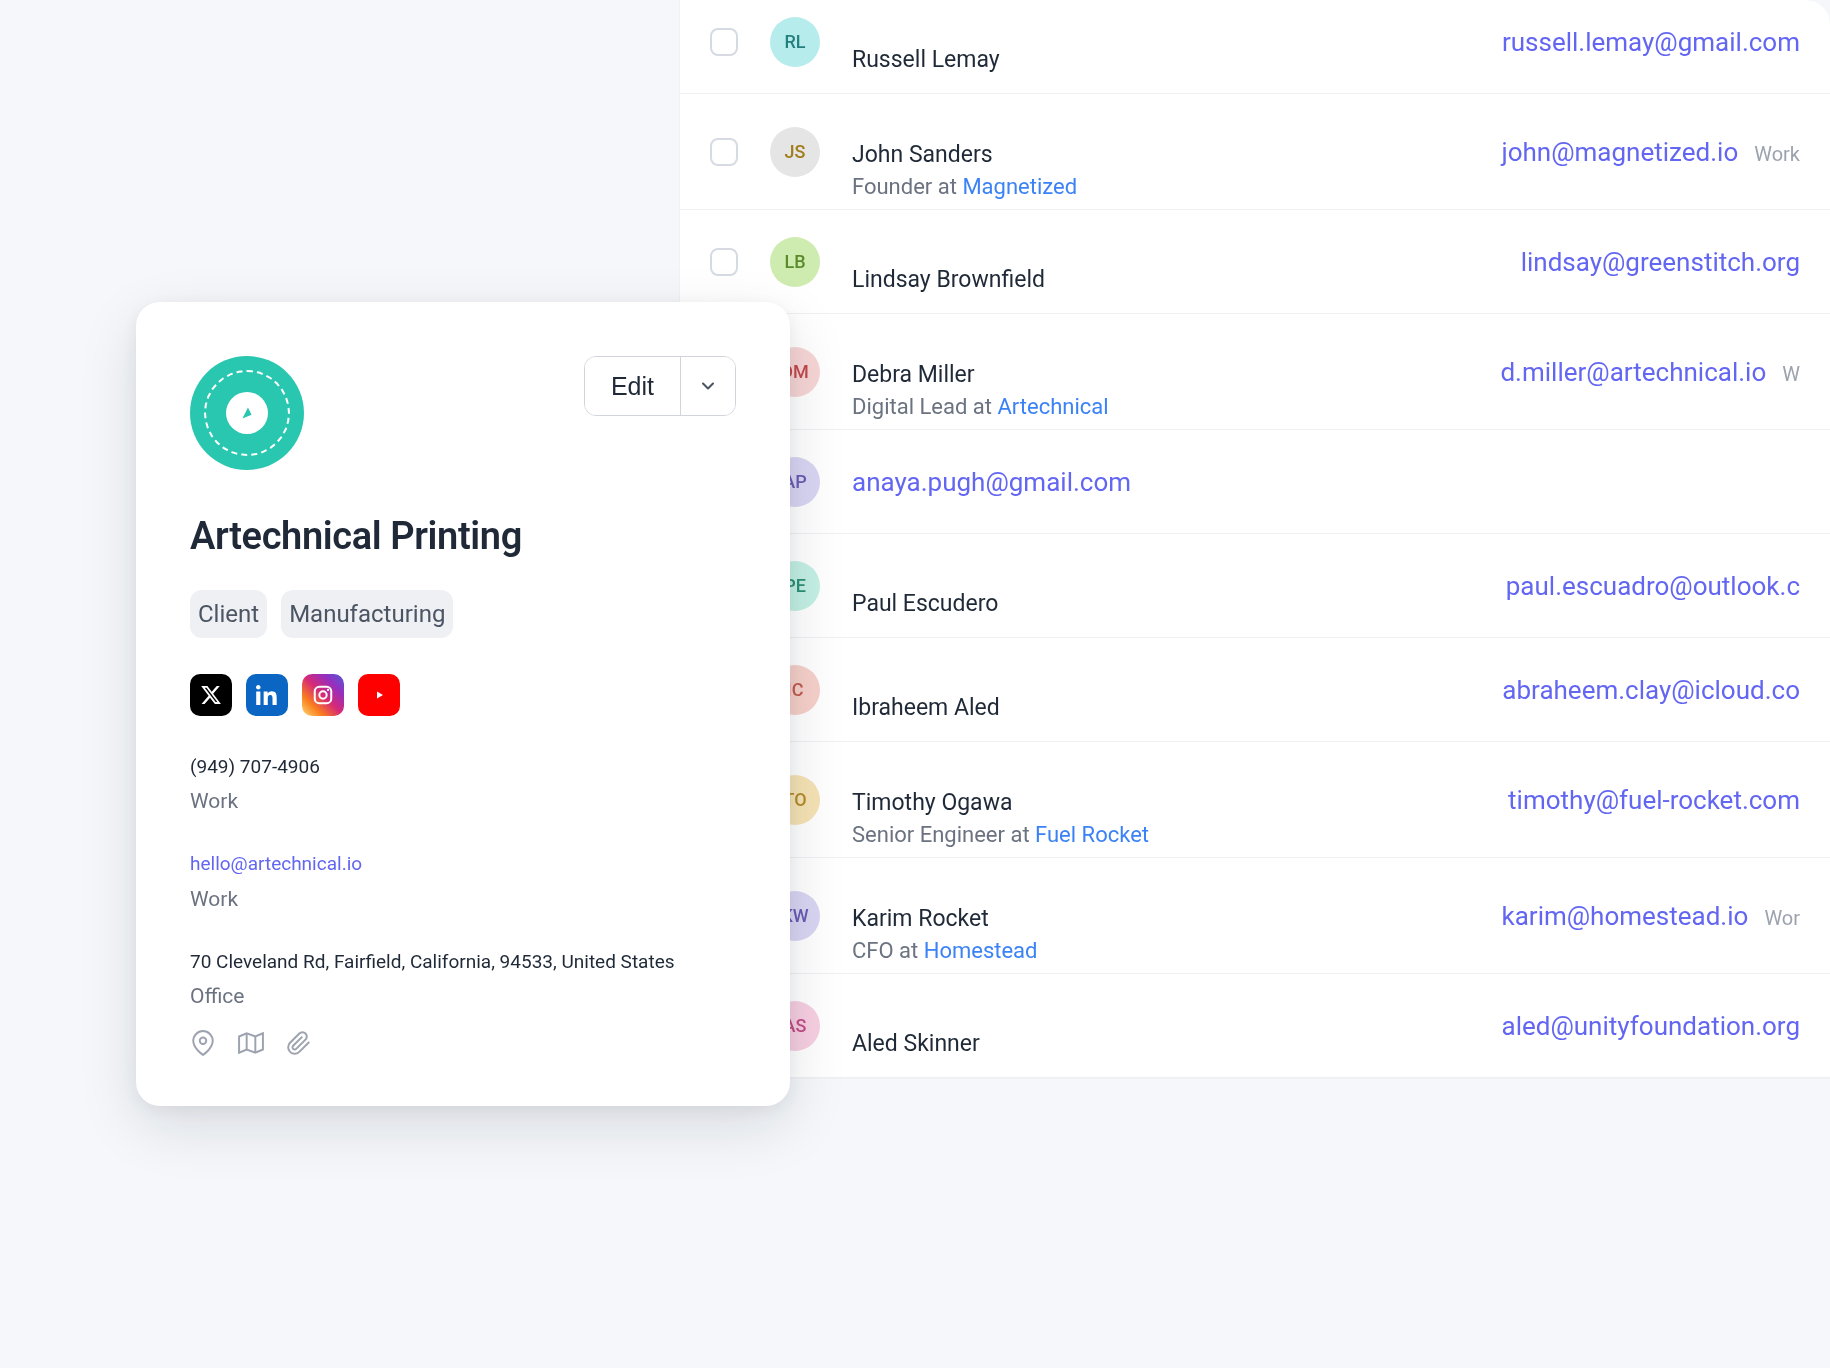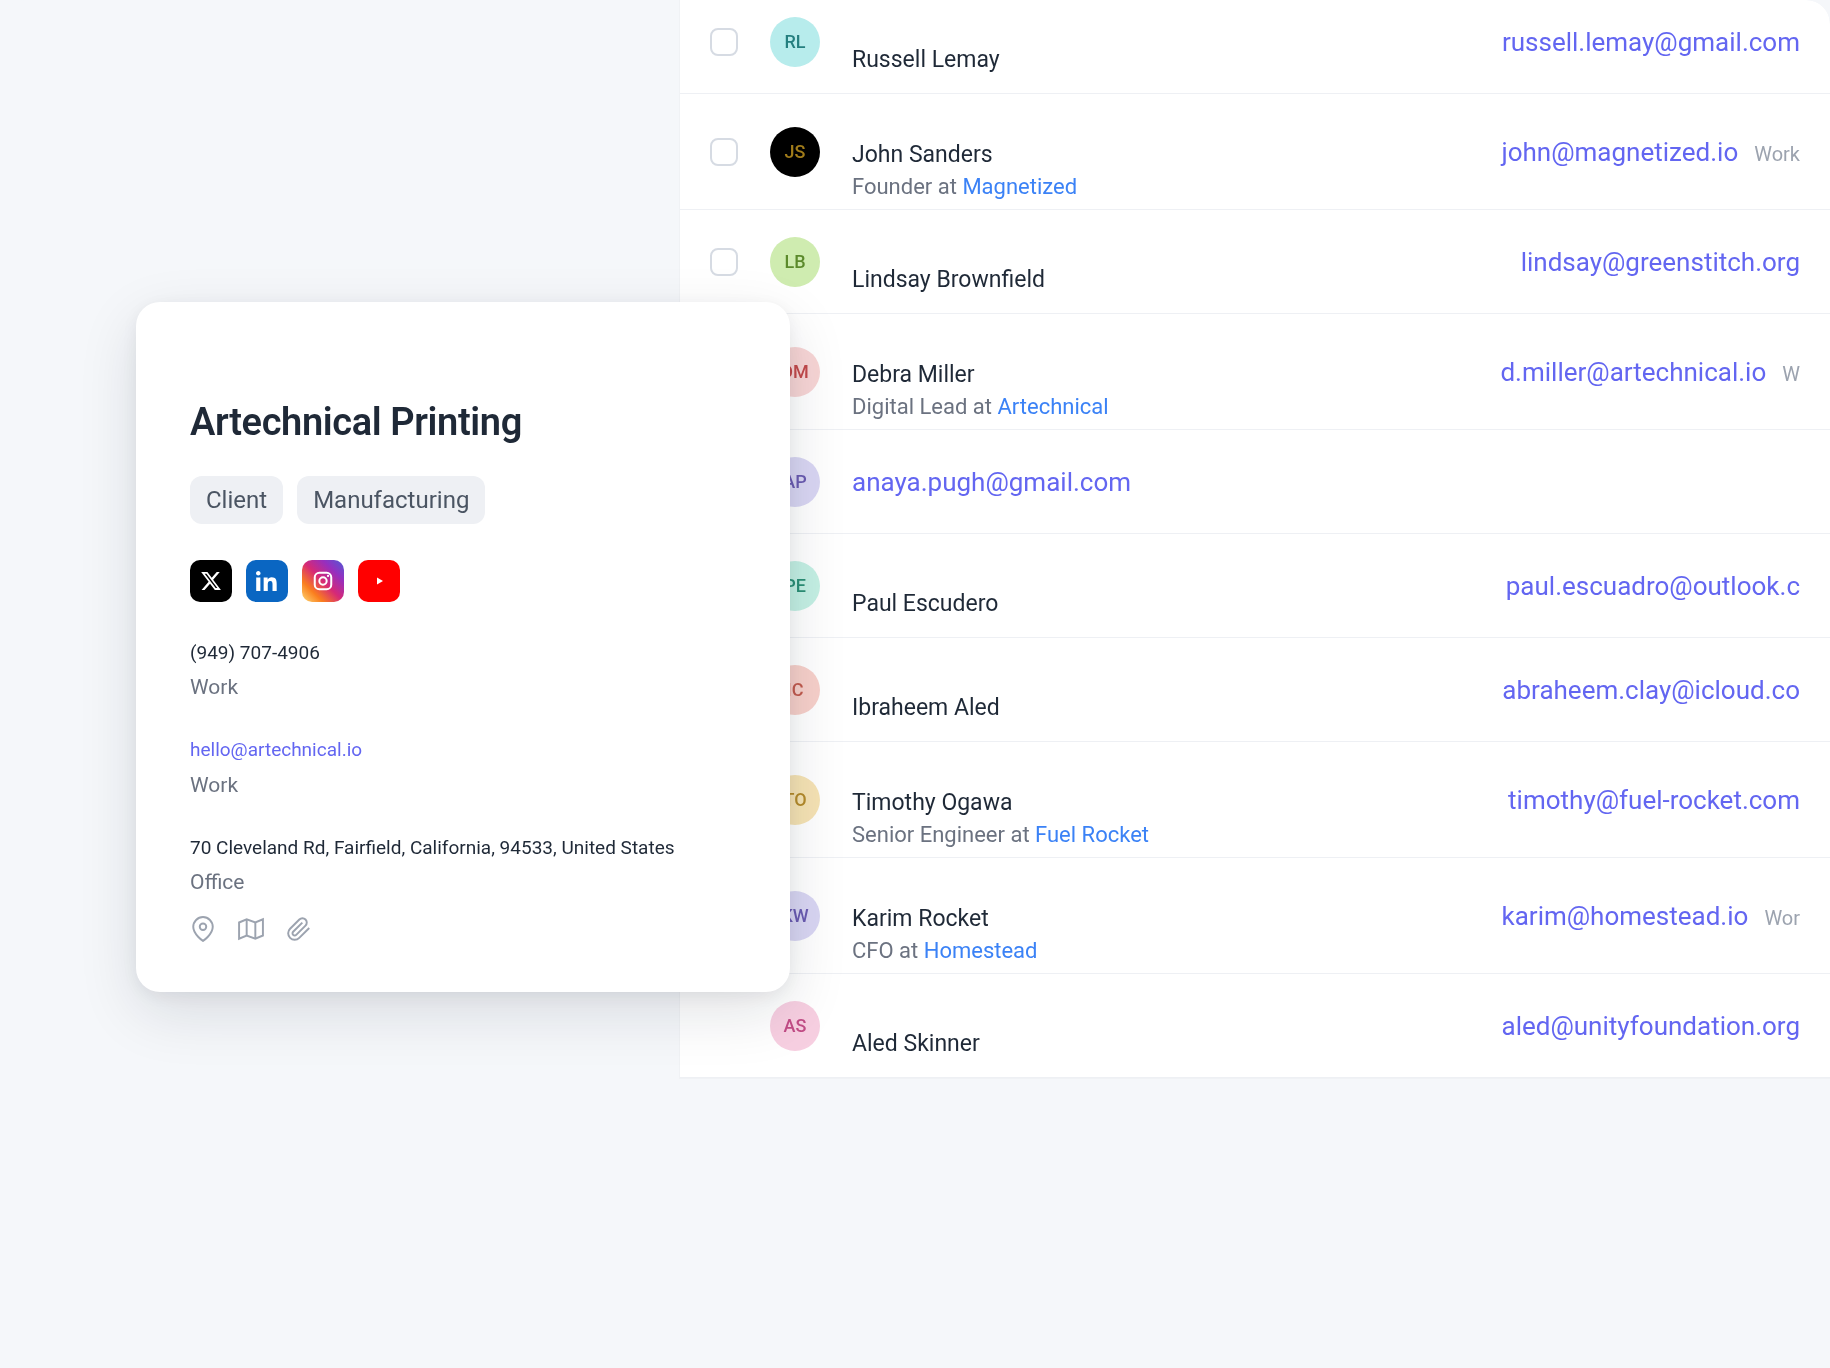--- a/index.html
+++ b/index.html
@@ -170,21 +170,21 @@
   }
   .tags {
     display: flex;
     gap: 14px;
     margin-top: 32px;
   }
   .tag {
     background: #eef0f4;
     color: #4b5563;
     font-size: 24px;
-    padding: 10px 16px;
+    padding: 10px 8px;
     border-radius: 12px;
   }
   .socials {
     display: flex;
     gap: 14px;
     margin-top: 36px;
   }
   .social-icon {
     width: 42px;
     height: 42px;
@@ -228,21 +228,21 @@
         <div class="avatar" style="background: rgb(183, 236, 236); color: rgb(36, 127, 127);">RL</div>
         <div class="name-block">
           <div class="contact-name">Russell Lemay</div>
         </div>
         <div class="email-block">
           <span class="contact-email">russell.lemay@gmail.com</span>
         </div>
       </div>
       <div class="contact-row">
         <div class="checkbox"></div>
-        <div class="avatar" style="background: #000000; color: rgb(161, 124, 26);">JS</div>
+        <div class="avatar" style="background: #e5e5e5; color: rgb(161, 124, 26);">JS</div>
         <div class="name-block">
           <div class="contact-name">John Sanders</div>
           <div class="contact-role"><span>Founder at </span><span class="company">Magnetized</span></div>
         </div>
         <div class="email-block">
           <span class="contact-email">john@magnetized.io</span>
           <span class="email-label">Work</span>
         </div>
       </div>
       <div class="contact-row short">
@@ -323,20 +323,37 @@
         <div class="name-block">
           <div class="contact-name">Aled Skinner</div>
         </div>
         <div class="email-block">
           <span class="contact-email">aled@unityfoundation.org</span>
         </div>
       </div>
     </div>
 
   <div class="detail-card">
+    <div class="card-header">
+      <div class="logo-circle">
+        <div class="logo-inner">
+          <svg width="22" height="22" viewBox="0 0 24 24">
+              <path fill="#2ac7b0" d="M7 18 L13 6 L17 14 Z"></path>
+            </svg>
+        </div>
+      </div>
+      <div class="edit-group">
+        <button class="edit-btn">Edit</button>
+        <button class="edit-dropdown">
+          <svg width="20" height="20" viewBox="0 0 24 24" fill="none" stroke="#4b5563" stroke-width="2.5" stroke-linecap="round" stroke-linejoin="round">
+              <polyline points="6 9 12 15 18 9"></polyline>
+            </svg>
+        </button>
+      </div>
+    </div>
 
     <h1 class="company-name">Artechnical Printing</h1>
 
     <div class="tags">
       <span class="tag">Client</span>
       <span class="tag">Manufacturing</span>
     </div>
 
     <div class="socials">
       <a class="social-icon x">

